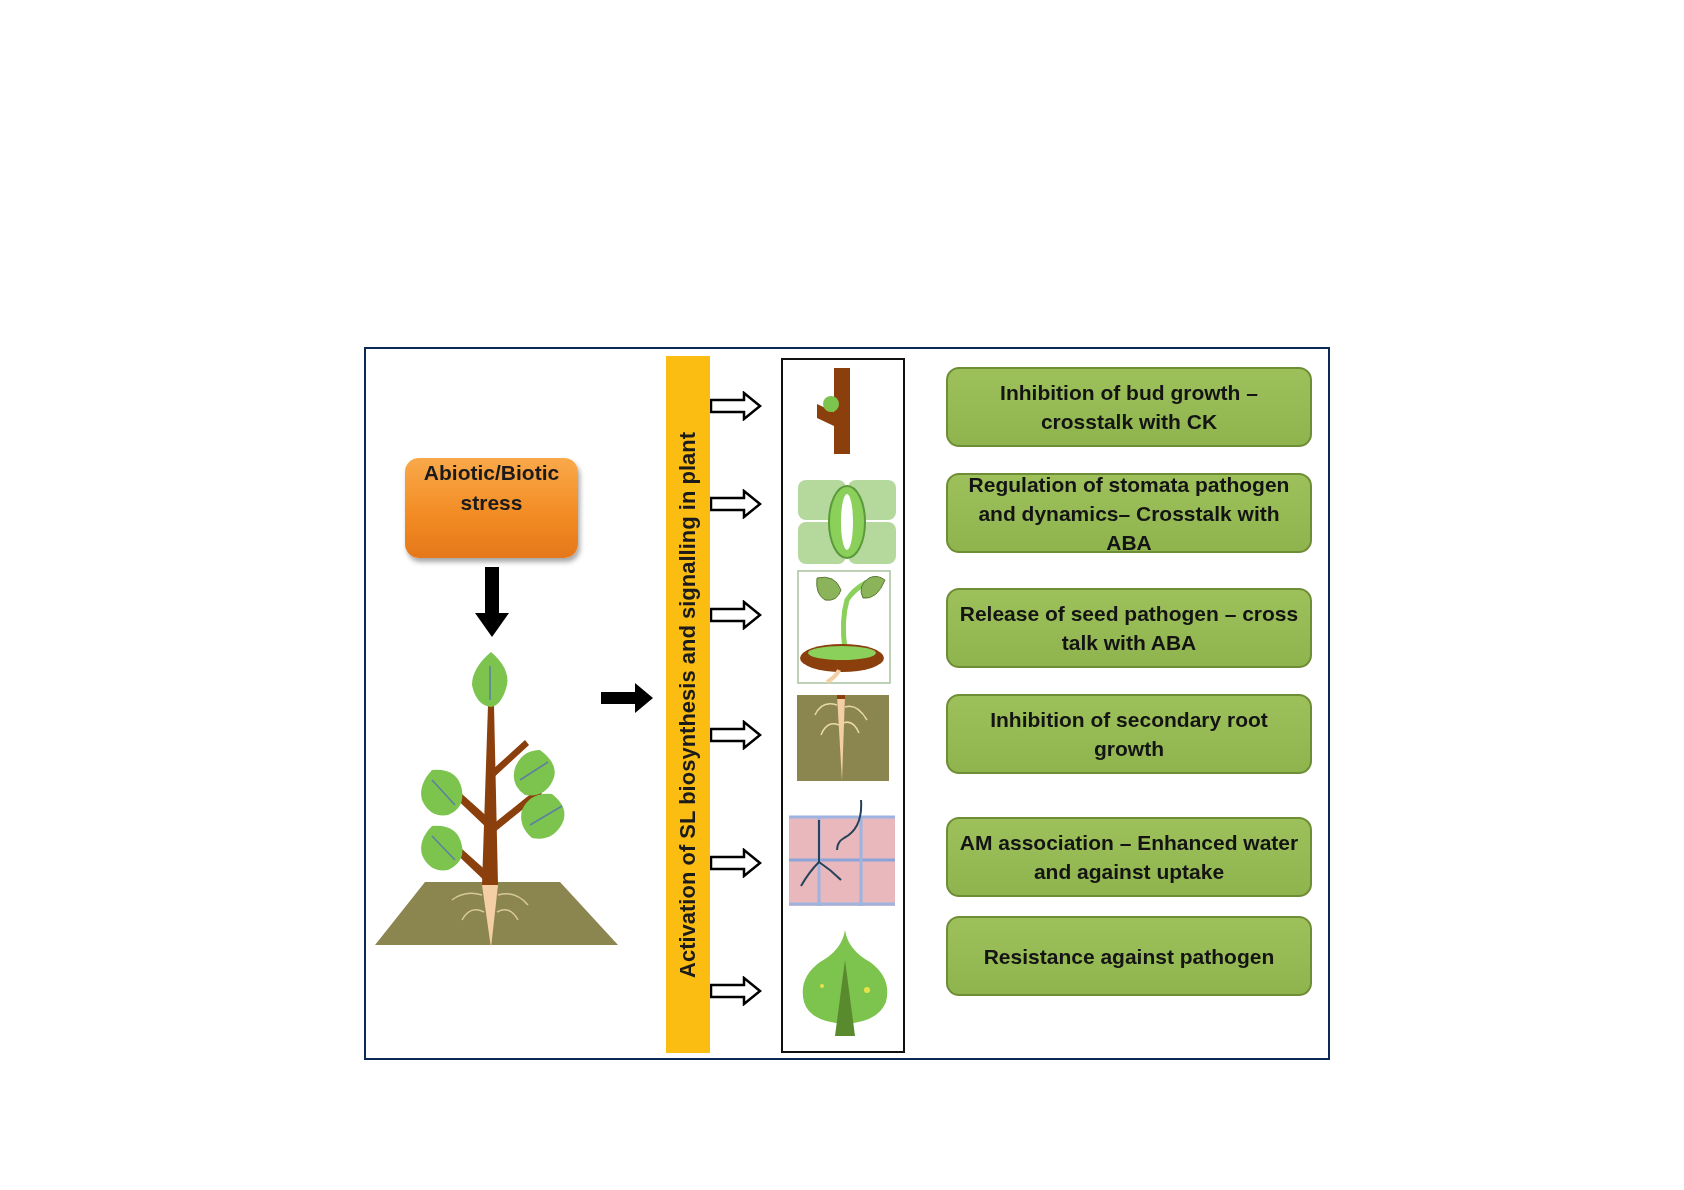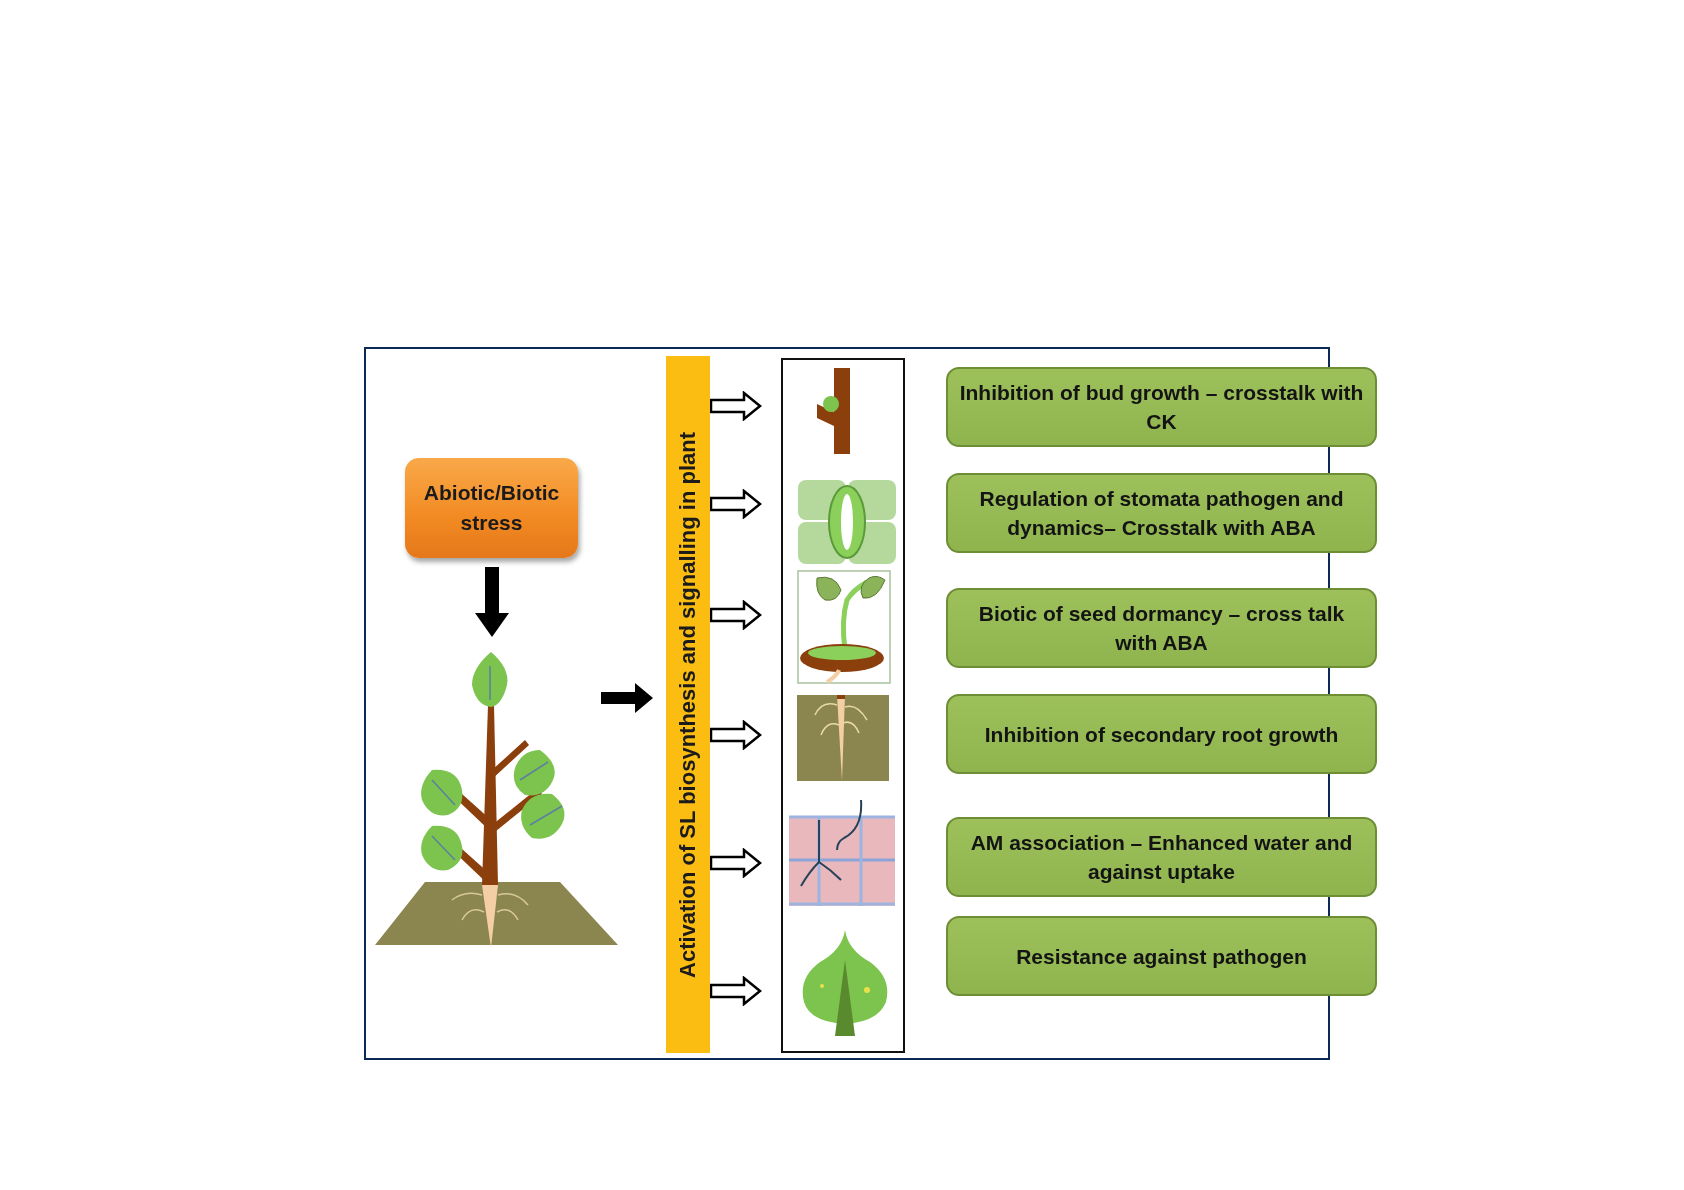--- a/index.html
+++ b/index.html
@@ -1,31 +1,31 @@
 <!DOCTYPE html>
 <html><head>
 <meta charset="utf-8">
 <style>
   html,body{margin:0;padding:0;background:#ffffff;}
   body{width:1684px;height:1190px;position:relative;overflow:hidden;font-family:"Liberation Sans","DejaVu Sans",sans-serif;}
   .frame{position:absolute;left:364px;top:347px;width:966px;height:713px;border:2px solid #0b2a55;box-sizing:border-box;background:#fff;}
   .stress-box{position:absolute;left:405px;top:458px;width:173px;height:100px;border-radius:14px;
     background:linear-gradient(180deg,#f9a94a 0%,#f28a22 60%,#e4781a 100%);
-    box-shadow:2px 4px 5px rgba(0,0,0,0.35);display:flex;align-items:center;justify-content:center;text-align:center;}
+    box-shadow:2px 4px 5px rgba(0,0,0,0.35);display:flex;align-items:flex-start;justify-content:center;text-align:center;}
   .stress-box span{font-weight:bold;font-size:21px;line-height:30px;color:#1b1b1b;width:150px;}
   .down-arrow{position:absolute;left:475px;top:567px;}
   .right-arrow{position:absolute;left:601px;top:683px;}
   .plant{position:absolute;left:370px;top:650px;}
   .sl-bar{position:absolute;left:666px;top:356px;width:44px;height:697px;background:#fbbd11;}
   .sl-bar-text{position:absolute;left:688px;top:705px;transform:translate(-50%,-50%) rotate(-90deg);white-space:nowrap;
     font-weight:bold;font-size:22px;color:#1b1b1b;}
   .hollow-arrow{position:absolute;left:710px;}
   .icon-panel{position:absolute;left:781px;top:358px;width:124px;height:695px;border:2.5px solid #111;box-sizing:border-box;background:#fff;}
   .icon{position:absolute;}
-  .effect-box{position:absolute;left:946px;width:431px;height:80px;border-radius:13px;
+  .effect-box{position:absolute;left:946px;width:366px;height:80px;border-radius:13px;
     background:linear-gradient(180deg,#9dc05b 0%,#8fb44e 100%);border:2px solid #6e8e36;box-sizing:border-box;
     display:flex;align-items:center;justify-content:center;text-align:center;}
   .effect-box span{font-weight:bold;font-size:21px;line-height:29px;color:#141414;padding:0 10px;}
 </style>
 </head>
 <body>
 
 <div class="frame"></div>
 
 <div class="stress-box">
@@ -152,21 +152,21 @@
   <circle cx="67" cy="60" r="3" fill="#e8e24a"></circle>
 </svg>
 
 <div class="effect-box" style="top:367px">
     <span>Inhibition of bud growth – crosstalk with CK</span>
   </div>
 <div class="effect-box" style="top:473px">
     <span>Regulation of stomata pathogen and dynamics– Crosstalk with ABA</span>
   </div>
 <div class="effect-box" style="top:588px">
-    <span>Biotic of seed dormancy – cross talk with ABA</span>
+    <span>Release of seed pathogen – cross talk with ABA</span>
   </div>
 <div class="effect-box" style="top:694px">
     <span>Inhibition of secondary root growth</span>
   </div>
 <div class="effect-box" style="top:817px">
     <span>AM association – Enhanced water and  against uptake</span>
   </div>
 <div class="effect-box" style="top:916px">
     <span>Resistance against pathogen</span>
   </div>

